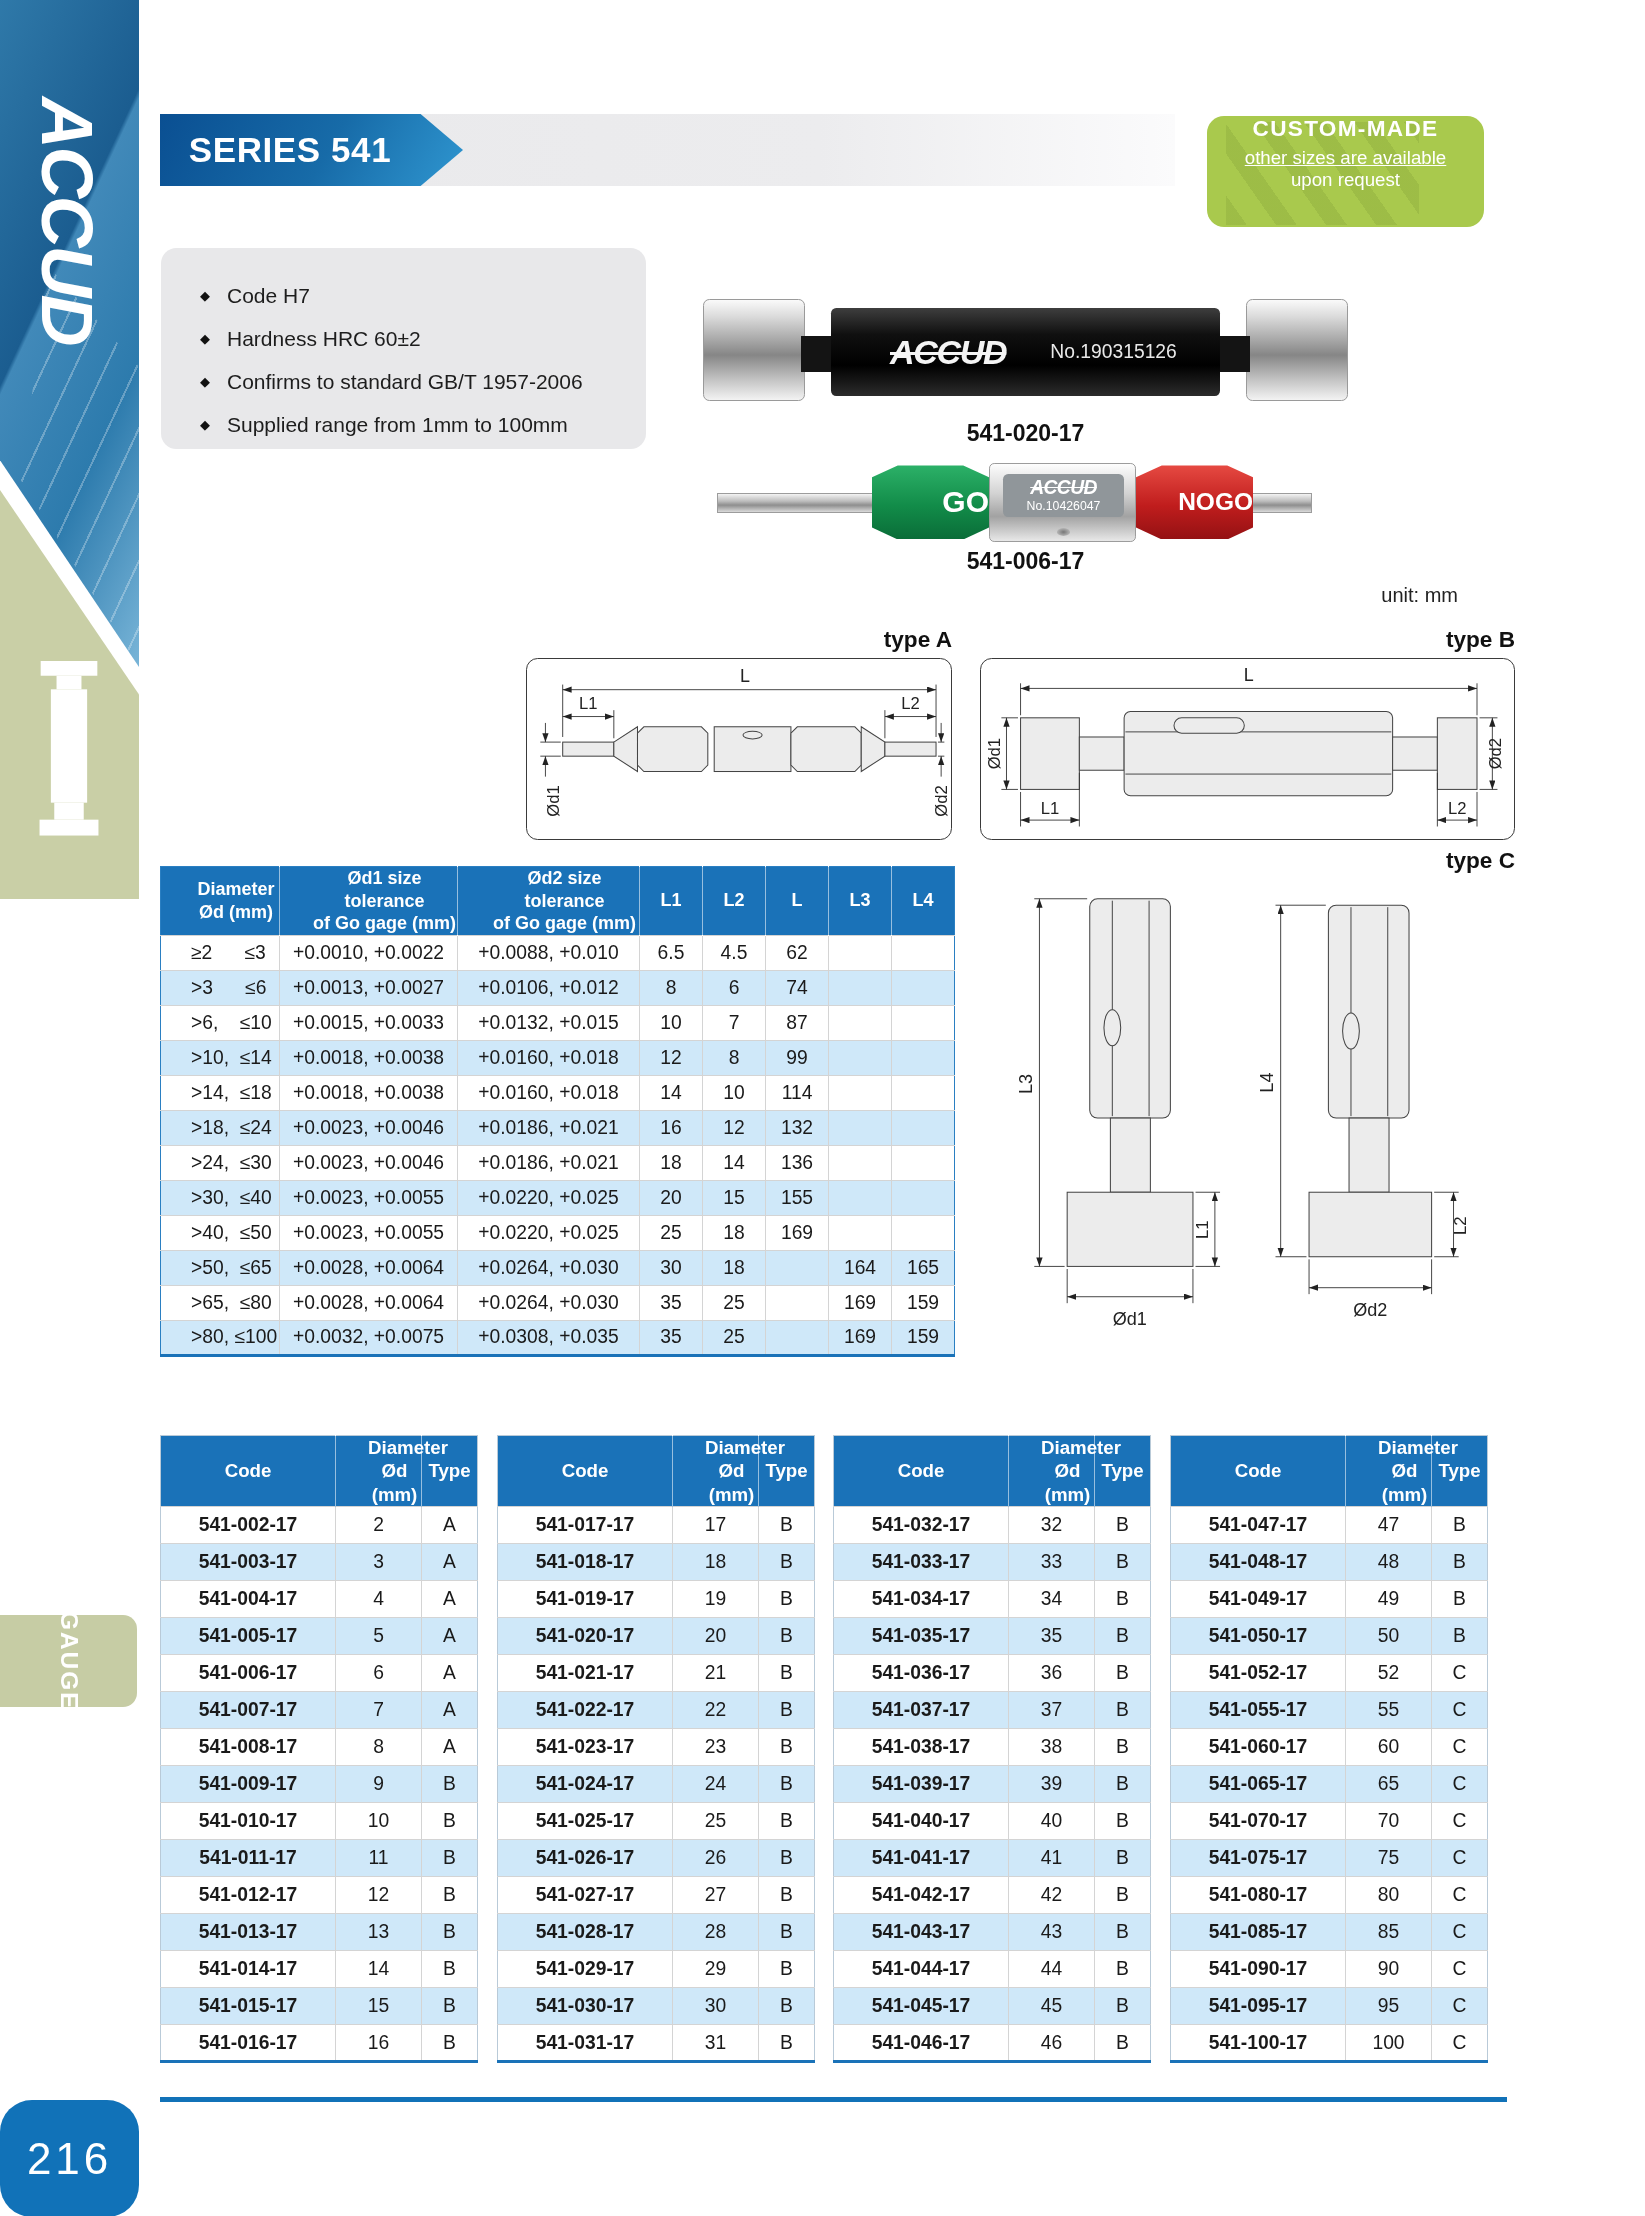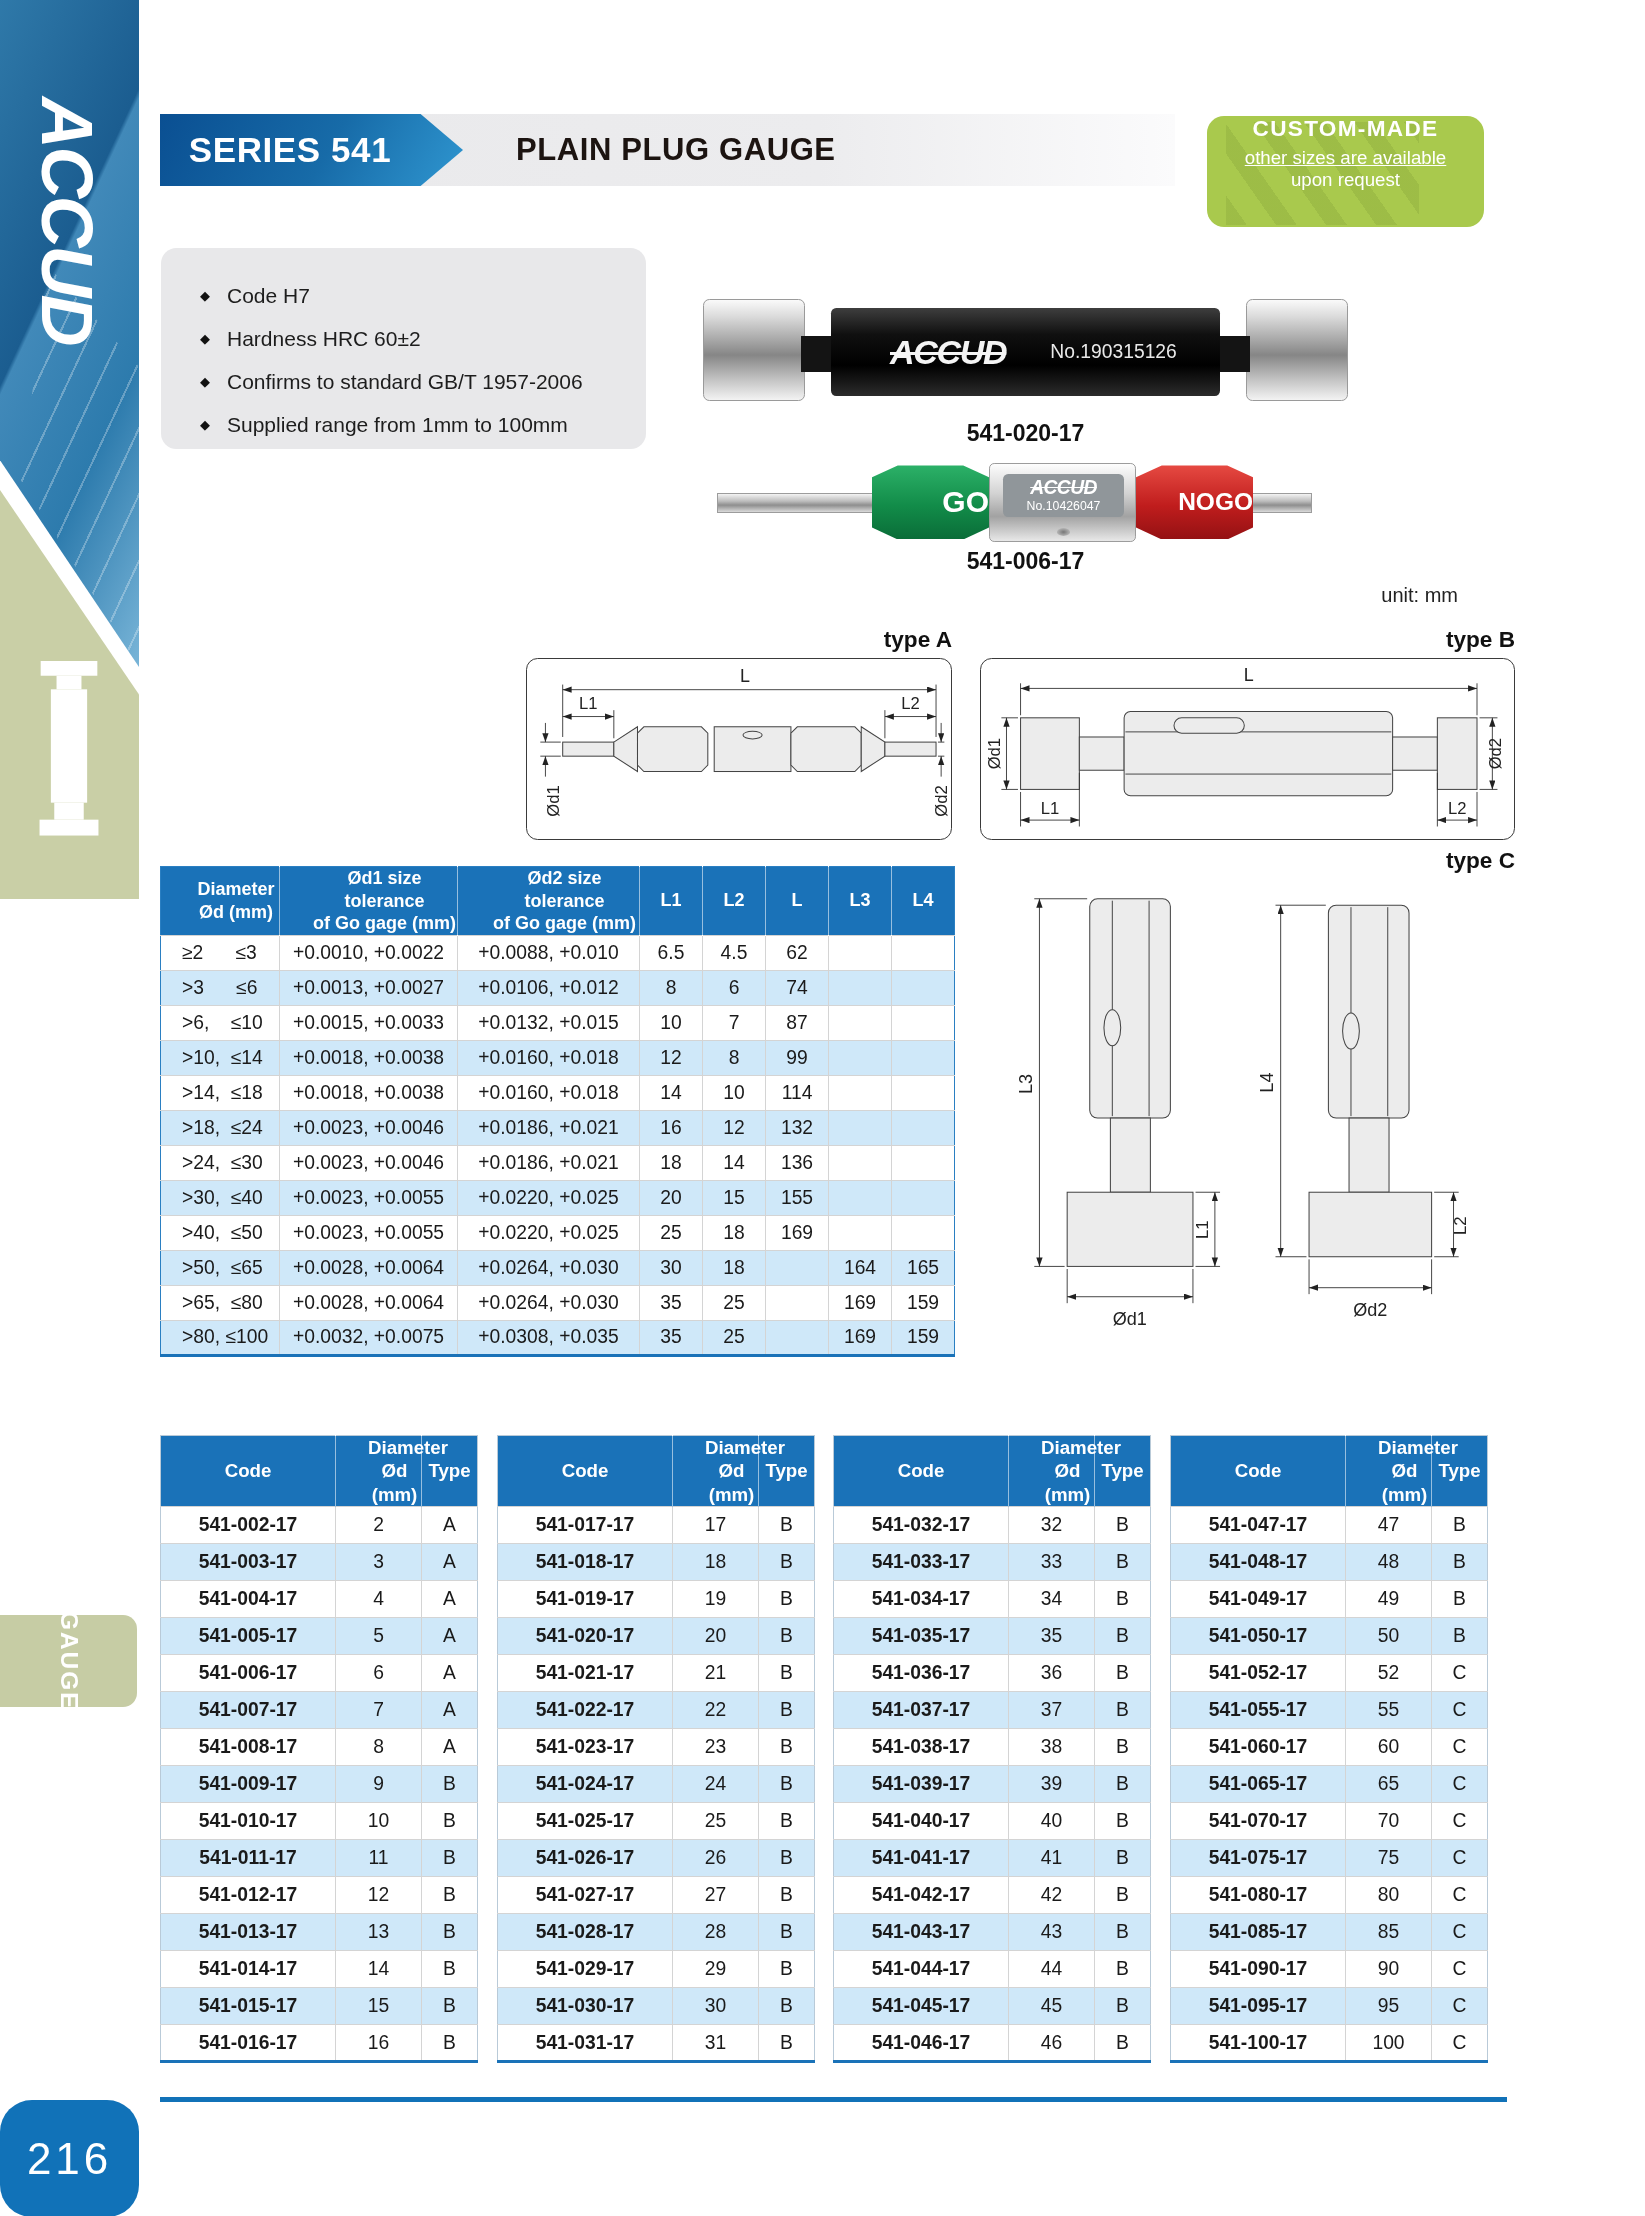--- a/index.html
+++ b/index.html
@@ -98,21 +98,21 @@
 
   
   table { border-collapse:collapse; table-layout:fixed; }
   th { background:#1a72b8; color:#fff; font-weight:bold; }
   .spec { position:absolute; left:160px; top:866px; width:793px;
     border:1.9px solid #2a7fc2; border-bottom:3.9px solid #1a72b8; }
   .spec th { font-size:18px; height:67px; border-left:1.3px solid rgba(255,255,255,.55); }
   .spec th:first-child { border-left:none; }
   .spec td { font-size:19.3px; height:35px; text-align:center; color:#1a1a1a;
     border-top:1.3px solid #d4d4d4; border-left:1.3px solid #d4d4d4; white-space:pre; }
-  .spec td:first-child { text-align:left; padding-left:21px; border-left:none; }
+  .spec td:first-child { text-align:left; padding-left:30px; border-left:none; }
   .spec tbody tr:nth-child(even) td { background:#cfe8f9; }
   .codes { position:absolute; top:1435px; width:317px; border:1.3px solid #b9cad8;
     border-bottom:3.9px solid #1a72b8; }
   .codes th { font-size:18.7px; height:59px; border-left:1.3px solid rgba(255,255,255,.55); }
   .codes th:first-child { border-left:none; }
   .codes td { font-size:19.3px; height:37px; text-align:center; color:#1a1a1a;
     border-top:1.3px solid #d4d4d4; border-left:1.3px solid #d4d4d4; }
   .codes td:first-child { font-weight:bold; border-left:none; }
   .codes tbody tr:nth-child(even) td { background:#cfe8f9; }
   .hdr2 div { line-height:1.25;padding-left:32px; }
@@ -143,21 +143,20 @@
       <span>GAUGE</span>
     </div>
   <div class="page-bar">
       <span>216</span>
     </div>
 
   <div class="head-strip"></div>
   <div class="head-arrow">
       <span>SERIES 541</span>
     </div>
-  <div class="head-title">PLAIN PLUG GAUGE</div>
 
   <div class="badge">
     <div class="wm"></div>
     <div class="t1">CUSTOM-MADE</div>
     <div class="t2">other sizes are available</div>
     <div class="t3">upon request</div>
   </div>
 
   <div class="features">
     <div class="feat">

